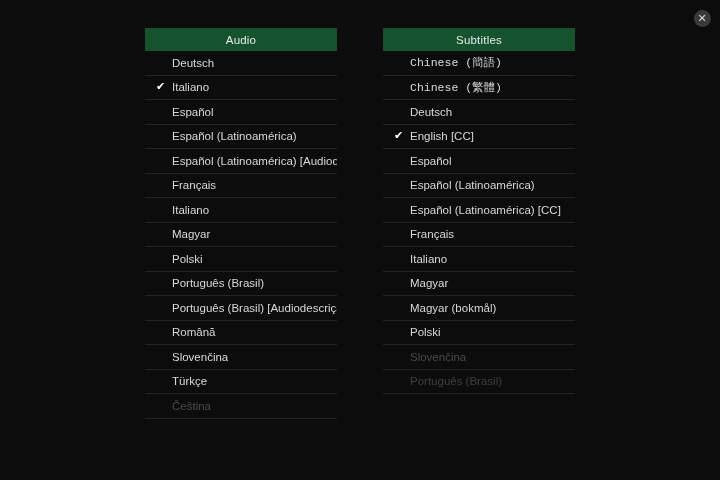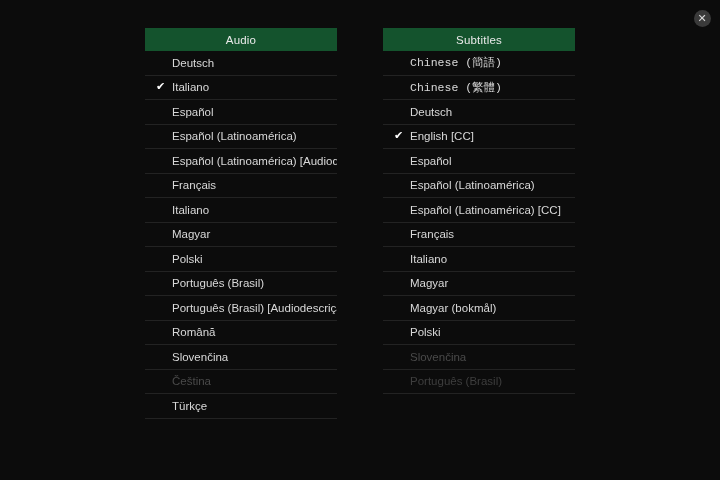--- a/index.html
+++ b/index.html
@@ -161,25 +161,25 @@
           </li>
           <li class="option">
             <span>Português (Brasil) [Audiodescrição]</span>
           </li>
           <li class="option">
             <span>Română</span>
           </li>
           <li class="option">
             <span>Slovenčina</span>
           </li>
+          <li class="option">
+            <span>Türkçe</span>
+          </li>
           <li class="option dimmer">
             <span>Čeština</span>
-          </li>
-          <li class="option">
-            <span>Türkçe</span>
           </li>
         </ul>
     </div>
 
     <div class="column">
       <div class="col-header">Subtitles</div>
       <ul class="options" id="subtitles-list">
           <li class="option cjk">
             <span>Chinese (簡語)</span>
           </li>

